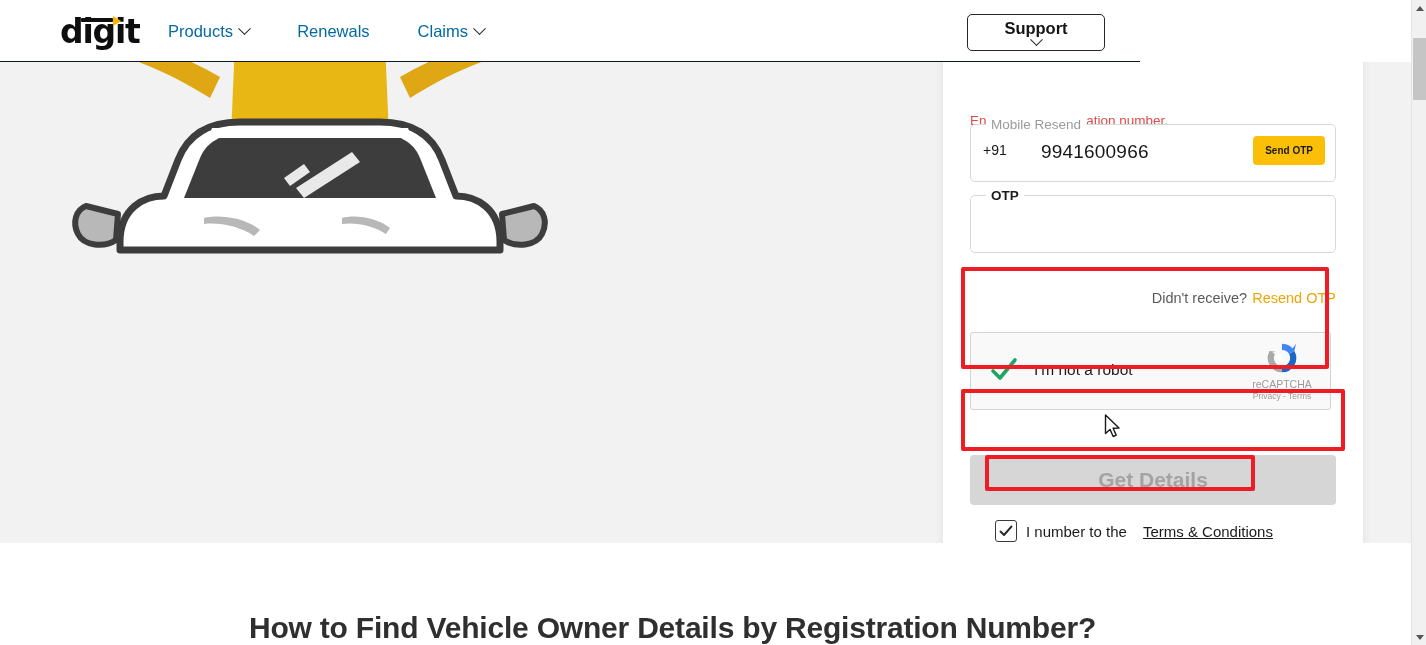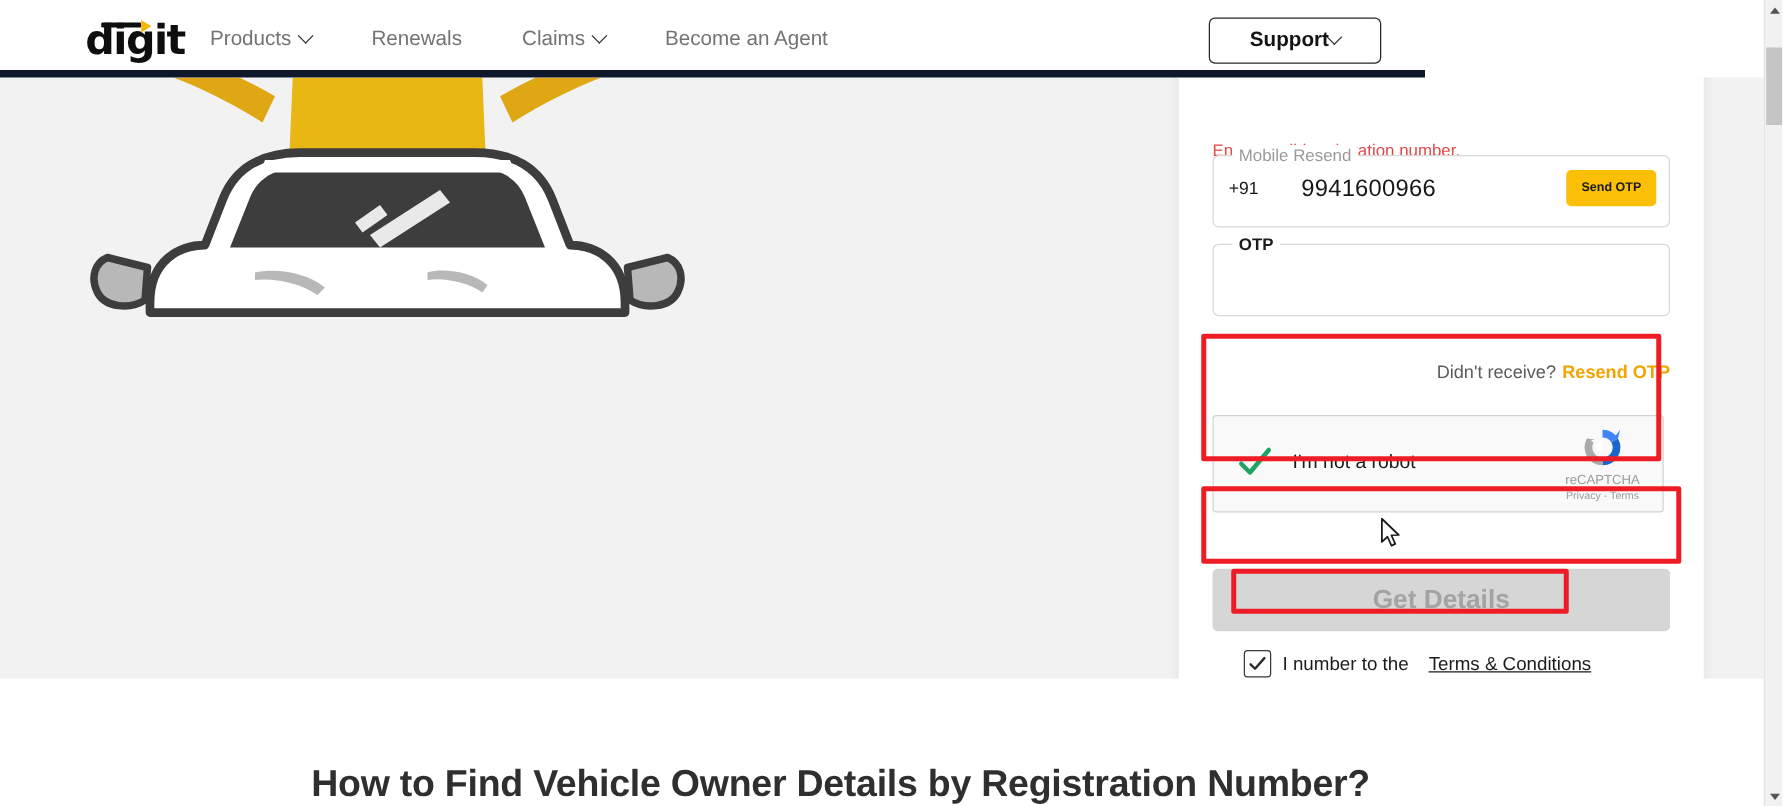--- a/index.html
+++ b/index.html
@@ -27,23 +27,22 @@
     overflow: hidden;
     background: #ffffff;
   }
 
   
   #site-header {
     position: absolute;
     left: 0; top: 0;
     width: 1140px; height: 62px;
     background: #ffffff;
-    border-bottom: 6px solid #0f172a;
+    border-bottom: 1px solid #0f172a;
     z-index: 40;
-    text-align: center;
   }
 
   
   .logo-wrap {
     position: absolute;
     left: 60px; top: 12px;
     width: 96px; height: 40px;
   }
   .logo-text {
     font-family: "DejaVu Sans", sans-serif;
@@ -77,21 +76,21 @@
     height: 62px;
     display: flex;
     align-items: center;
     gap: 0px;
   }
   .nav-item {
     display: flex;
     align-items: center;
     gap: 7px;
     font-size: 16.5px;
-    color: #737373;
+    color: #0369a1;
     padding: 0 24px;
     height: 62px;
     cursor: pointer;
     white-space: nowrap;
     font-weight: 400;
   }
   .nav-item:first-child { padding-left: 0; }
   .chev {
     display: inline-block;
     width: 9px; height: 9px;
@@ -111,20 +110,21 @@
     background: #ffffff;
     display: flex;
     align-items: center;
     justify-content: center;
     gap: 0;
     font-size: 16.5px;
     font-weight: 700;
     color: #141414;
     cursor: pointer;
     padding: 0 18px;
+    flex-direction: column;
   }
 
   
   #hero {
     position: absolute;
     left: 0; top: 62px;
     width: 1411px; height: 481px;
     background: #f2f2f2;
     overflow: hidden;
   }
@@ -206,21 +206,21 @@
 
   .resend-row {
     position: absolute;
     right: 27px; top: 290px;
     font-size: 14.5px;
     color: #5b5b5b;
     white-space: nowrap;
   }
   .resend-row .link {
     color: #f0a500;
-    font-weight: 700;
+    font-weight: 400;
     margin-left: 5px;
     cursor: pointer;
   }
 
   
   .hl {
     position: absolute;
     border: 4px solid #ee1c24;
     border-radius: 2px;
     pointer-events: none;
@@ -368,23 +368,20 @@
         <div class="nav-item">
           <span>Products</span>
           <span class="chev"></span>
         </div>
         <div class="nav-item">
           <span>Renewals</span>
         </div>
         <div class="nav-item">
           <span>Claims</span>
           <span class="chev"></span>
-        </div>
-        <div class="nav-item">
-          <span>Become an Agent</span>
         </div>
       </nav>
 
       <div class="support-btn">
         <span>Support</span>
         <span class="chev"></span>
       </div>
     </div>
 
     <div id="hero">

